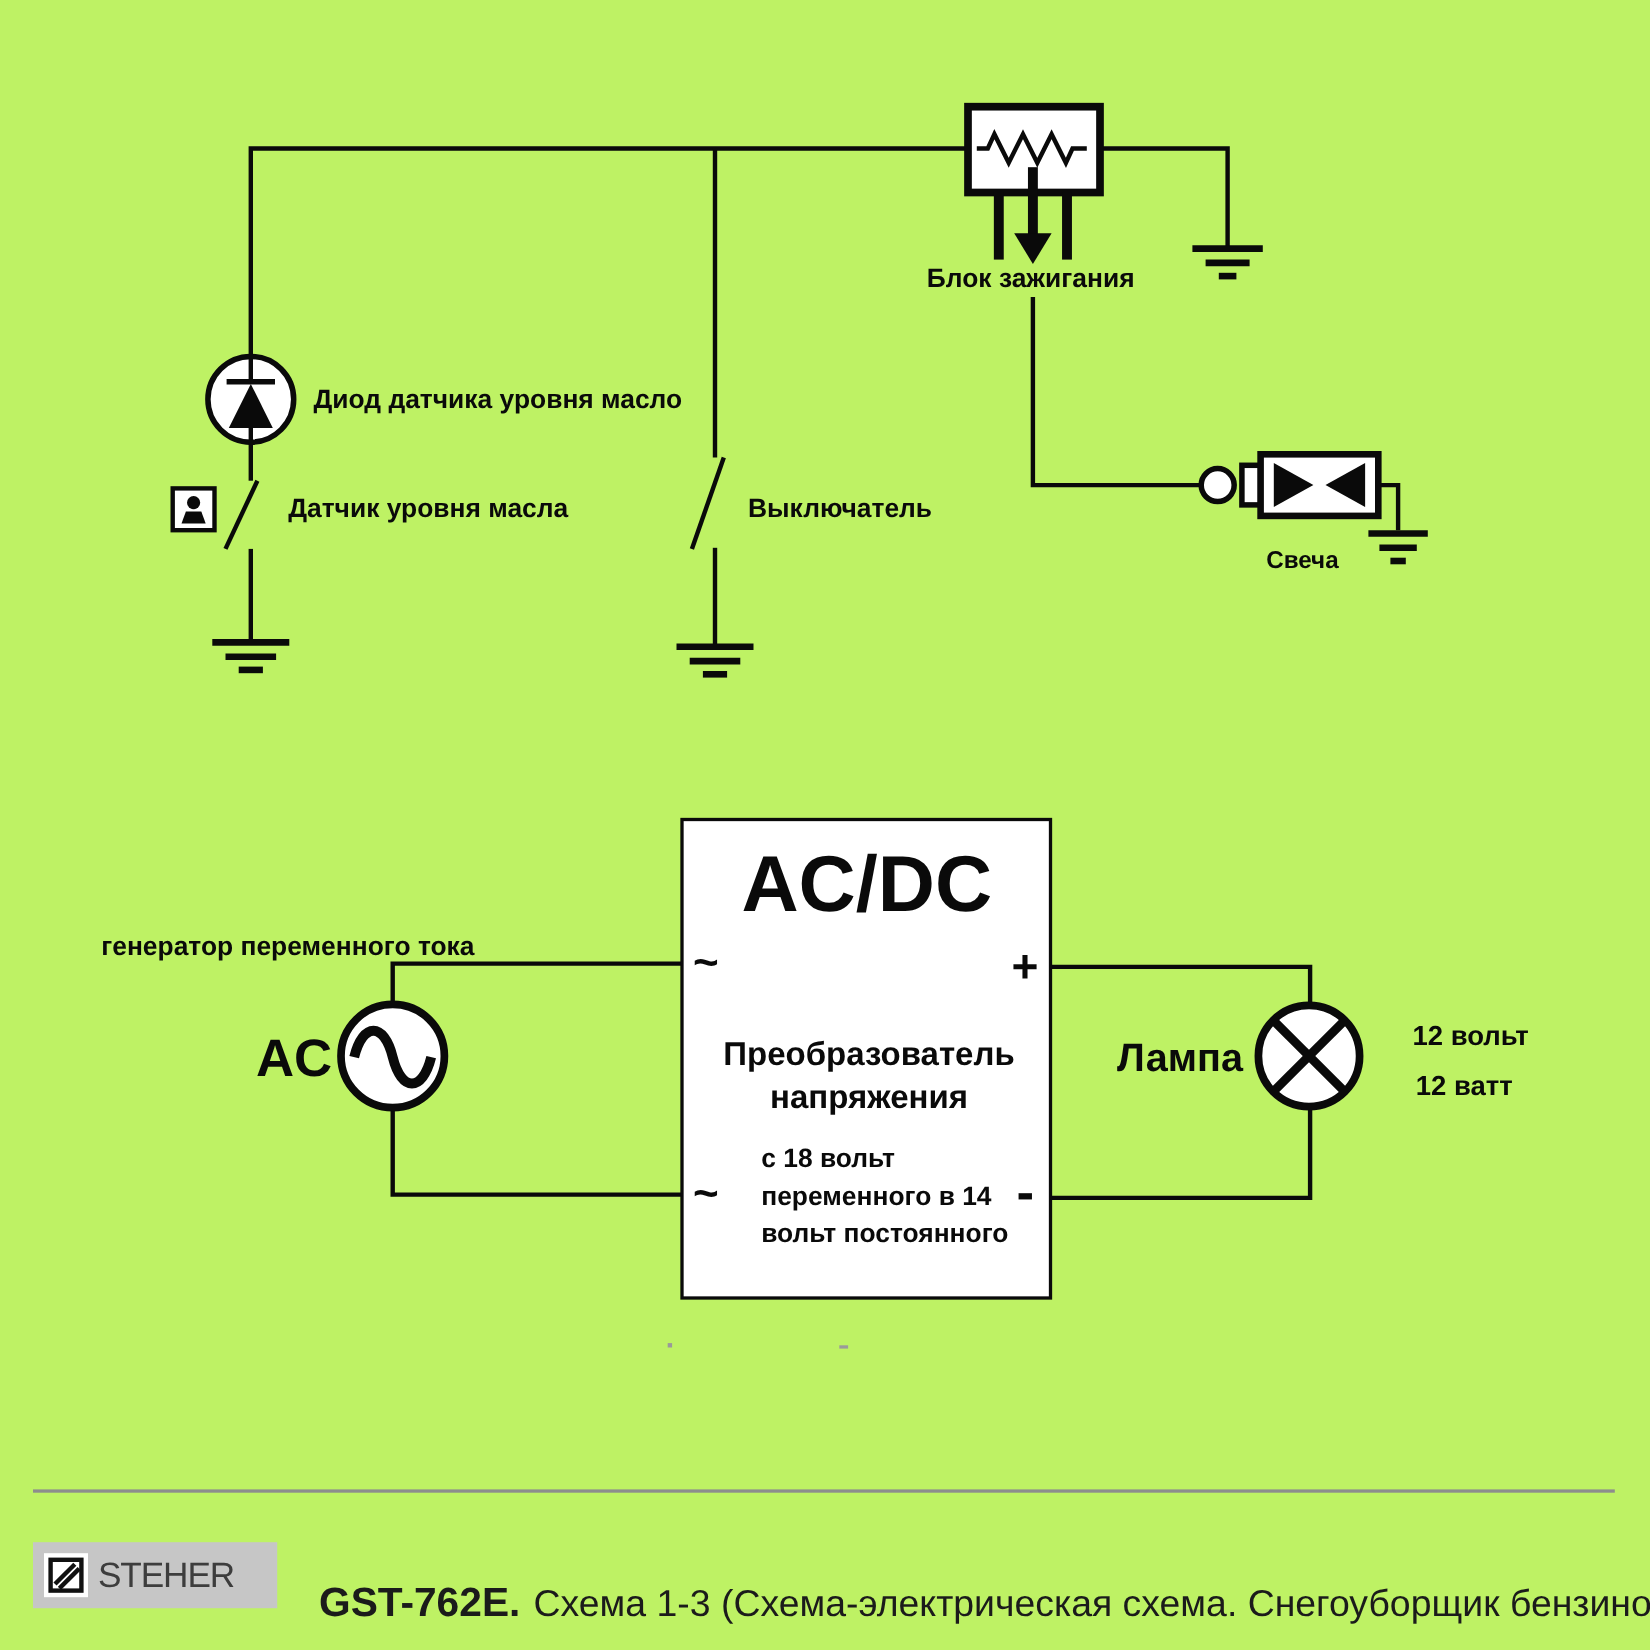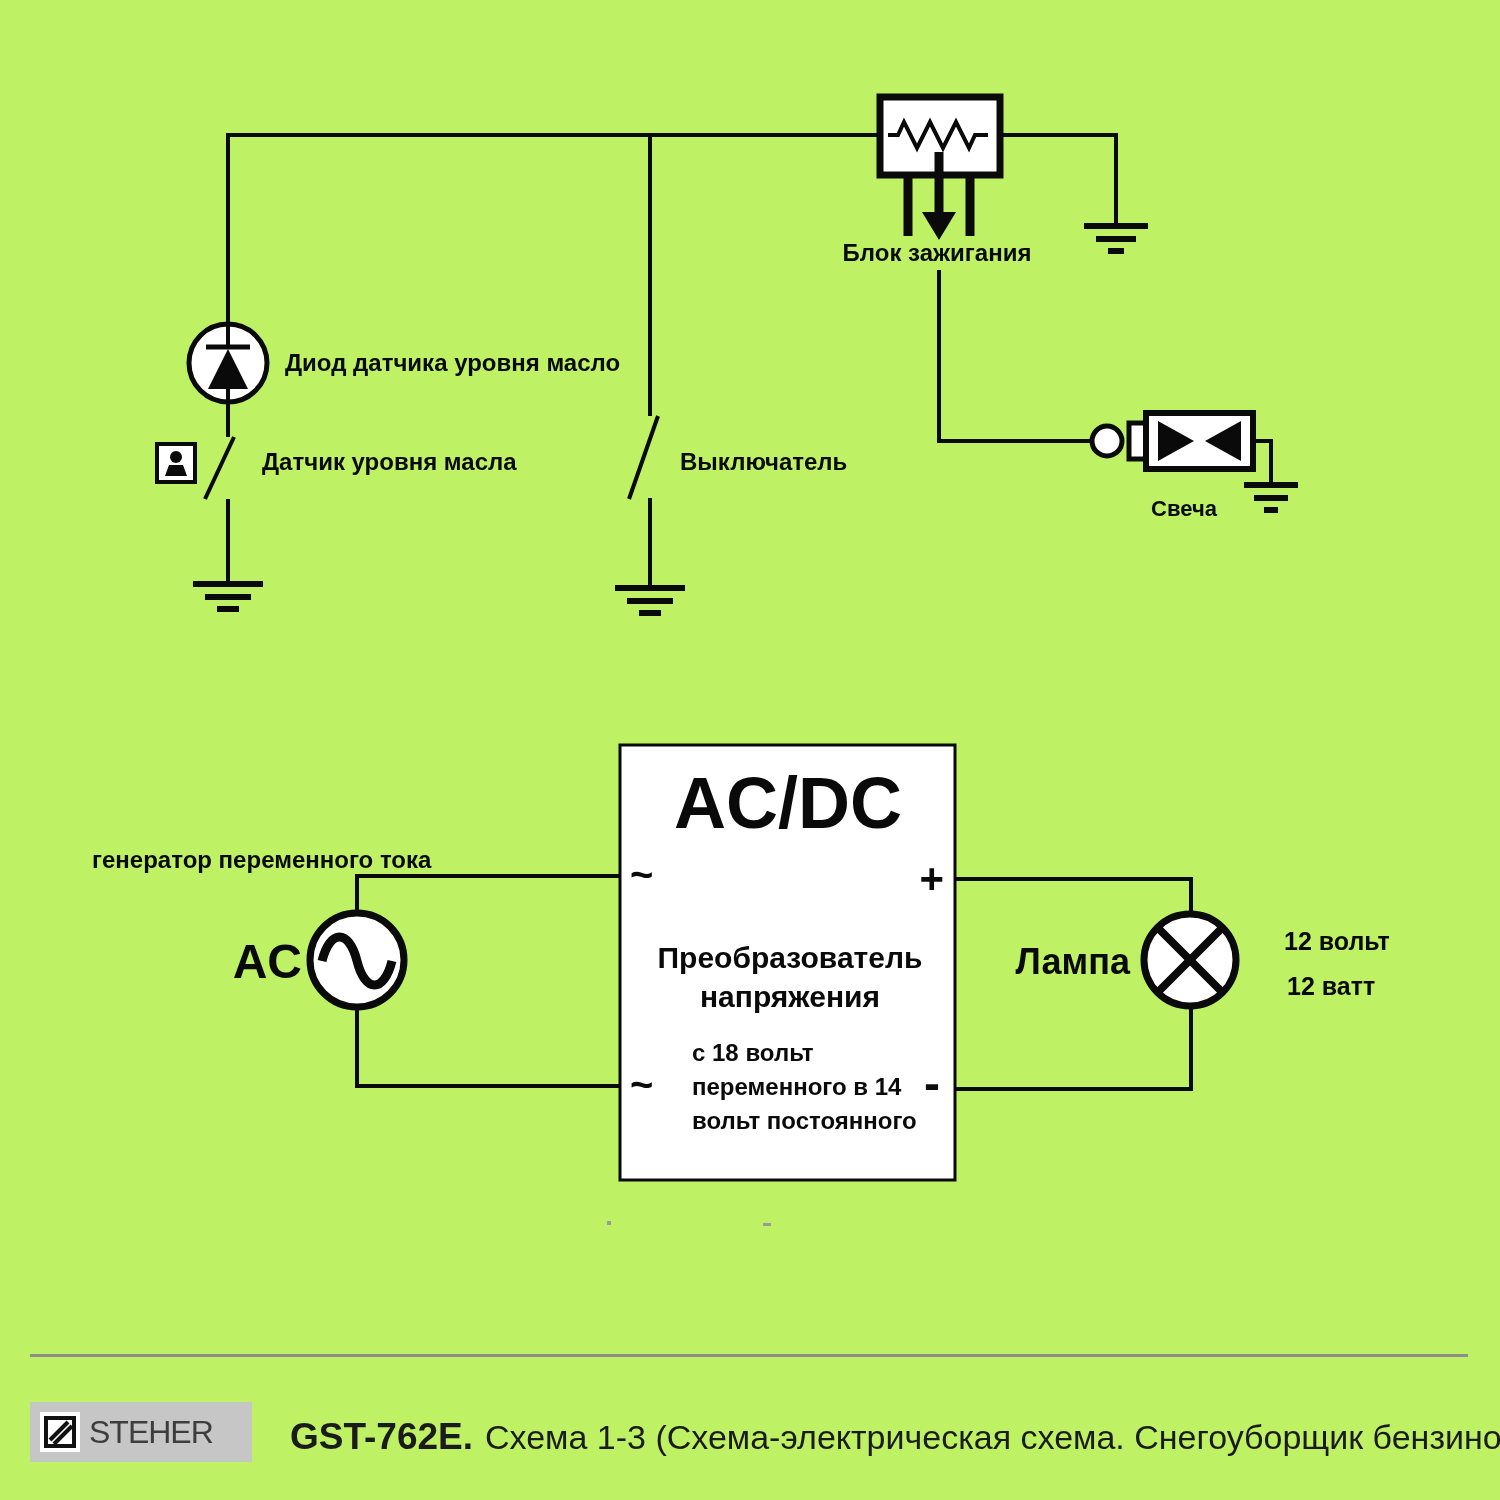--- a/index.html
+++ b/index.html
@@ -21,21 +21,21 @@
   .lamp-text { font-size:36px; font-weight:600; }
   .rating    { font-size:25px; font-weight:600; }
 
   .footer-rule { position:absolute; left:30px; top:1354px; width:1438px; height:3px; background:#8d8d8d; }
   .brandbox { position:absolute; left:30px; top:1402px; width:222px; height:60px; background:#c6c6c6;
               display:flex; align-items:center; gap:9px; padding:0 10px; }
   .brand-mark { width:40px; height:40px; background:#ffffff; display:flex; align-items:center; justify-content:center; }
   .brand-text { font-size:32px; font-weight:400; color:#3d3d3d; letter-spacing:-1px; }
   .caption { position:absolute; left:290px; top:1402px; height:60px; display:flex; align-items:baseline; gap:12px;
              padding-top:14px; color:#1b1b1b; white-space:nowrap; }
-  .caption .model { font-weight:700; font-size:37px; }
+  .caption .model { font-weight:700; font-size:37px;margin-top:20px; }
   .caption .caption-rest { font-weight:400; font-size:34px; }
 </style>
 </head>
 <body>
 
 <div class="page">
 
   <svg class="schematic" width="1500" height="1500" viewBox="0 0 1500 1500">
 
     <g stroke="#0a0a0a" stroke-width="4" fill="none">

